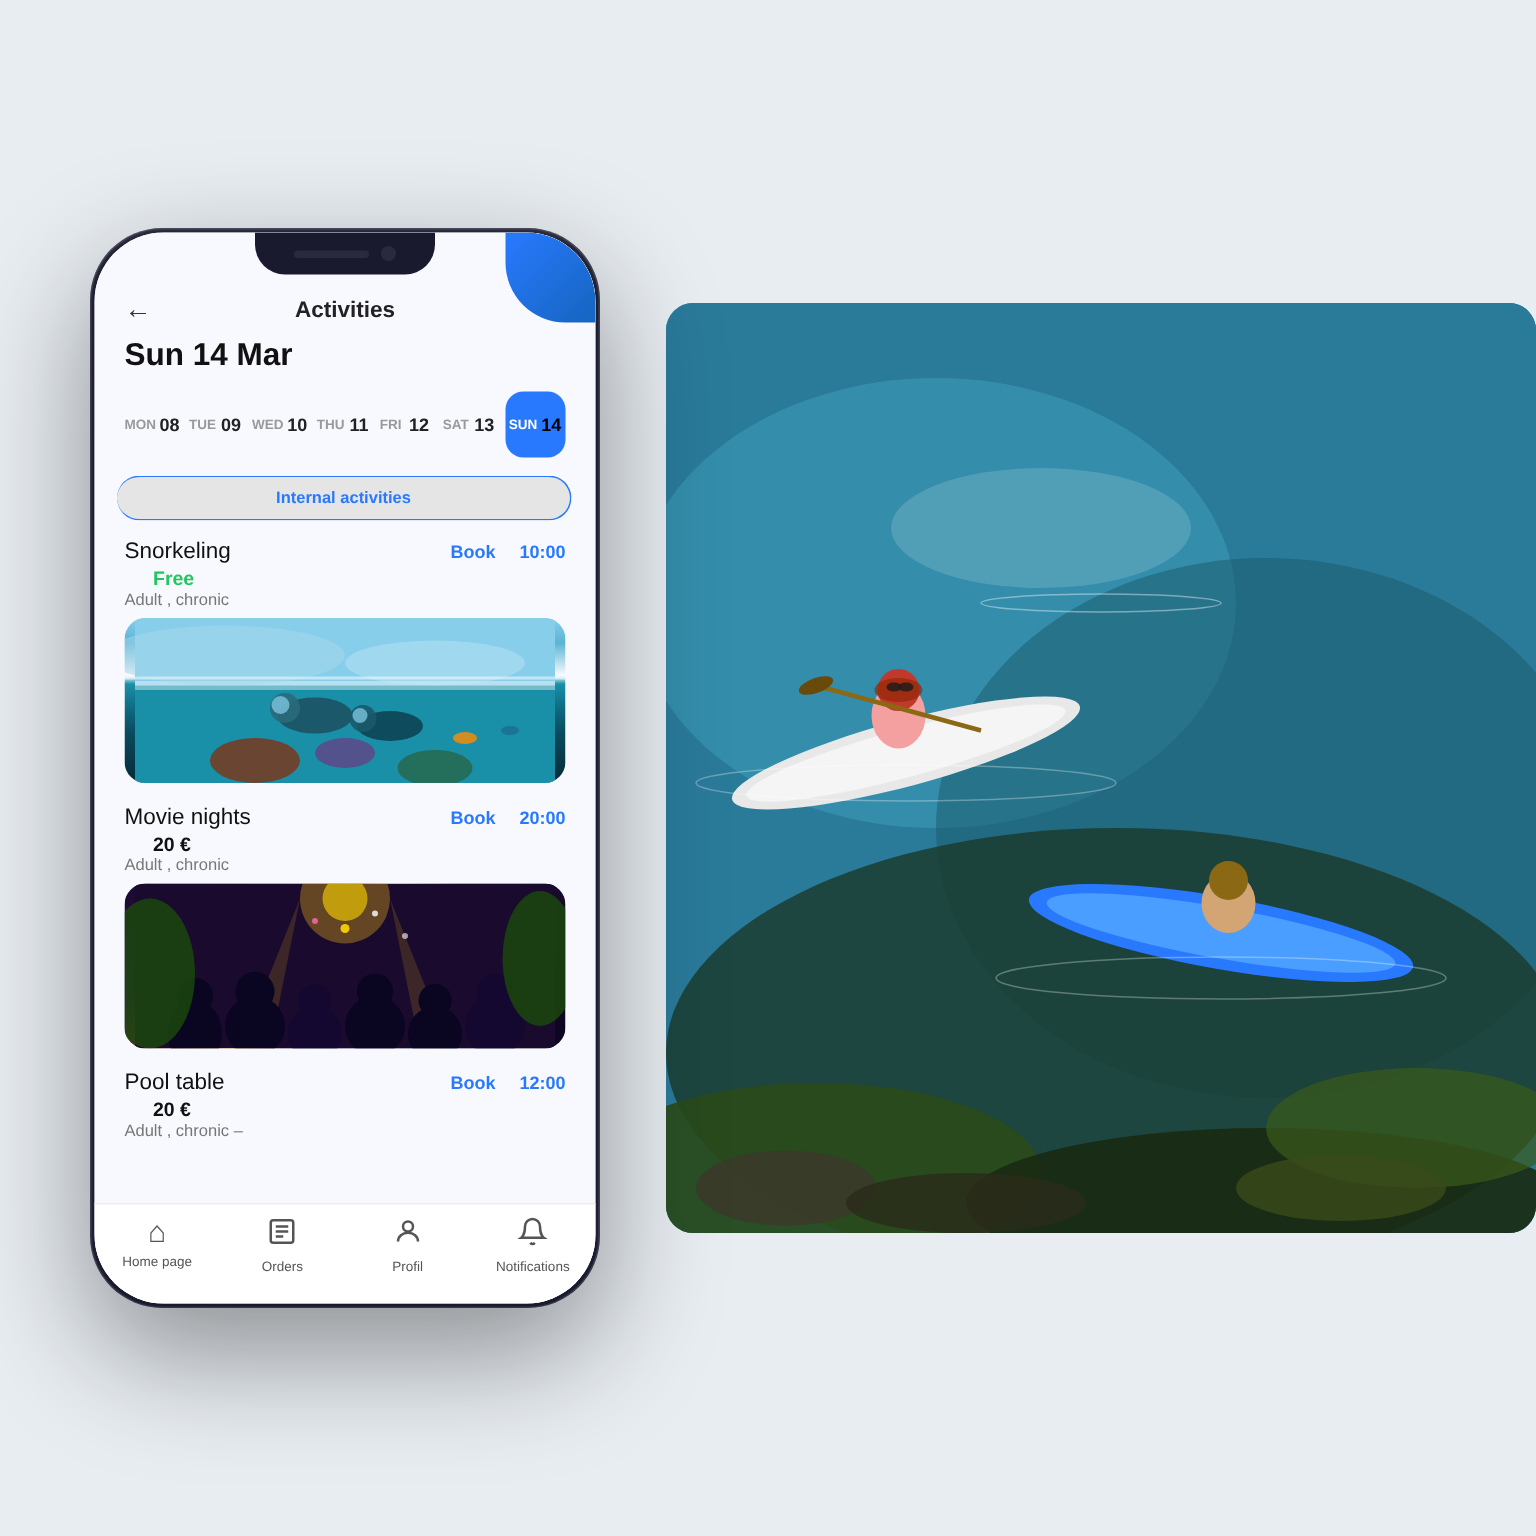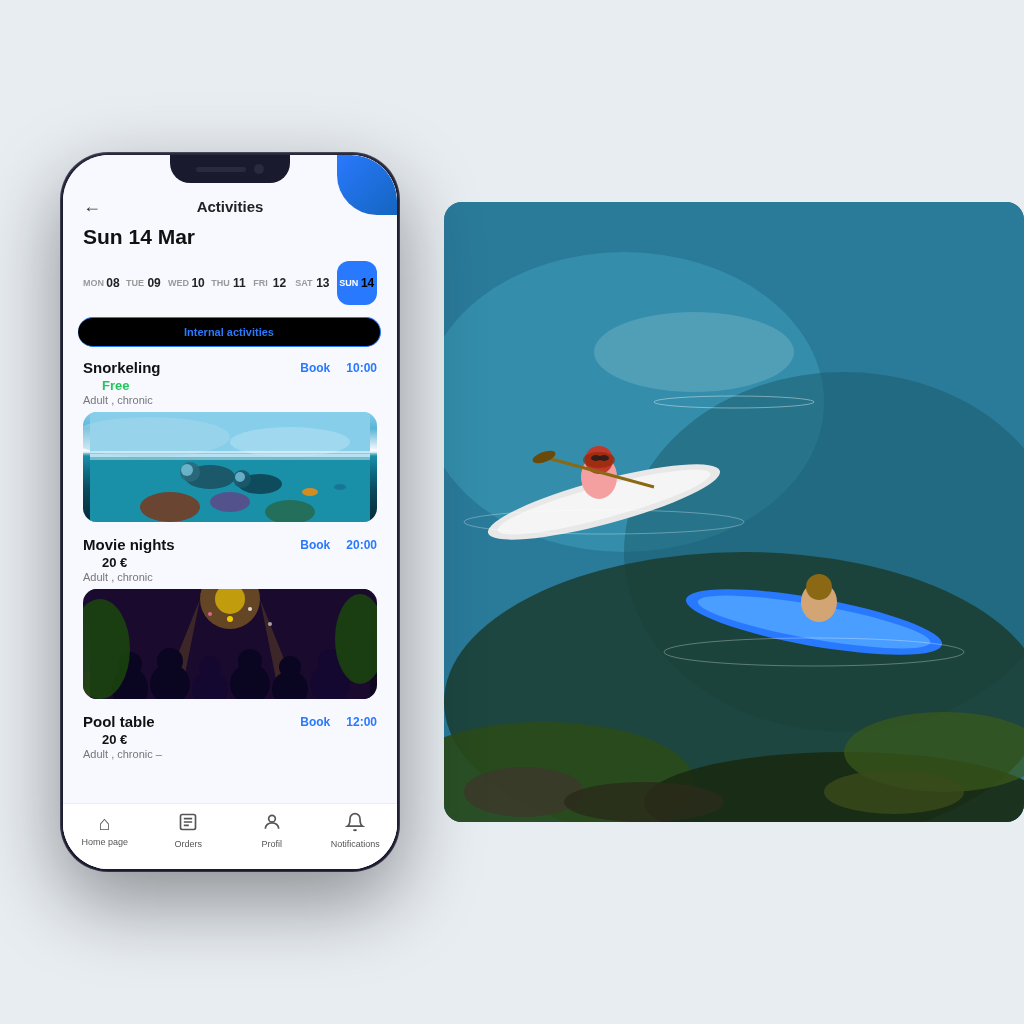--- a/index.html
+++ b/index.html
@@ -212,21 +212,21 @@
       border-radius: 20px;
       border: 1.5px solid #2979ff;
       background: transparent;
       font-size: 11px;
       font-weight: 600;
       color: #2979ff;
       cursor: pointer;
       text-align: center;
     }
     .tab-btn.active {
-      background: #000000;
+      background: #e5e5e5;
       border-color: #2979ff;
       color: #2979ff;
     }
     .tab-btn:last-child {
       border-left: none;
       border-radius: 20px;
       margin-left: -1px;
     }
 
     
@@ -234,21 +234,21 @@
       padding: 0 20px 4px;
     }
     .activity-header-row {
       display: flex;
       align-items: center;
       justify-content: space-between;
       margin-bottom: 2px;
     }
     .activity-name {
       font-size: 15px;
-      font-weight: 700;
+      font-weight: 400;
       color: #111;
     }
     .activity-actions {
       display: flex;
       gap: 16px;
       align-items: center;
     }
     .book-btn {
       font-size: 12px;
       font-weight: 600;

